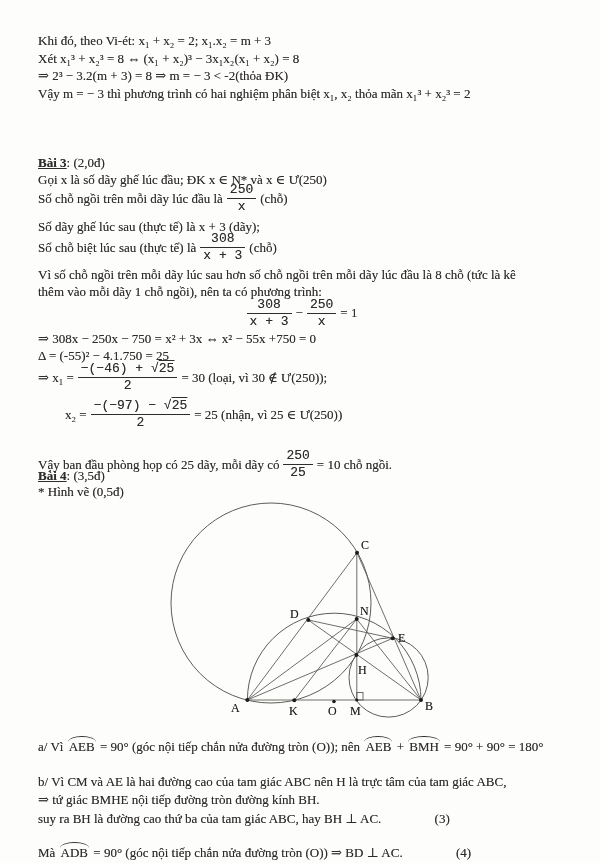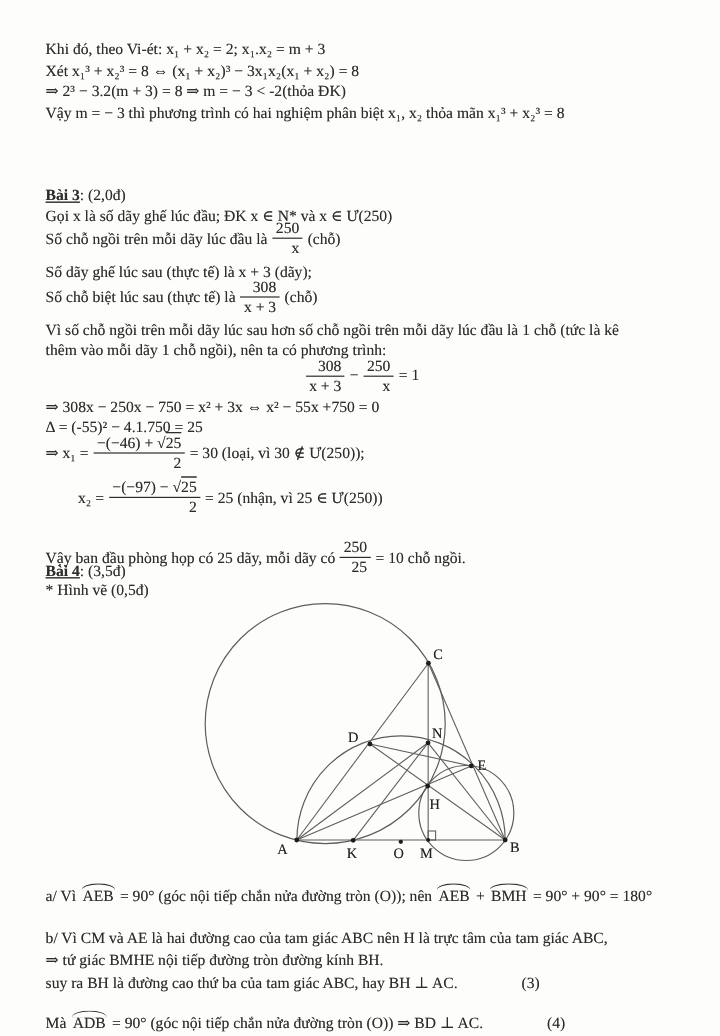--- a/index.html
+++ b/index.html
@@ -7,21 +7,21 @@
     width:600px;height:863px;background:#fdfdfc;position:relative;overflow:hidden;
     font-family:"Liberation Serif","DejaVu Serif","DejaVu Sans",serif;
     font-size:13px;color:#2e2d2b;
     text-shadow:0 0 .5px rgba(60,55,50,.55);
   }
   .abs{position:absolute;left:38px;right:22px;}
   .ln{line-height:17.5px;white-space:nowrap;}
   .b3 .ln{line-height:17.2px;}
   .heading{font-weight:bold;text-decoration:underline;}
   .row{display:flex;align-items:center;white-space:pre;}
-  .frac{display:inline-block;text-align:right;vertical-align:middle;margin:0 4px;line-height:14px;}
+  .frac{display:inline-block;text-align:center;vertical-align:middle;margin:0 4px;line-height:14px;font-family:Liberation Mono, monospace;}
   .frac .num{display:block;padding:0 3px 1px 3px;border-bottom:1px solid #2e2d2b;}
   .frac .den{display:block;padding:1px 3px 0 3px;}
   .rad{text-decoration:overline;}
   .hat{position:relative;display:inline-block;margin:16px 2px;}
   .hat::before{
     content:"";position:absolute;left:-1px;right:-1px;top:-2.5px;height:5px;
     border-top:1.2px solid #2e2d2b;border-radius:50% 50% 0 0 / 100% 100% 0 0;
   }
   .eqcenter{position:absolute;left:0;right:0;display:flex;justify-content:center;align-items:center;white-space:pre;}
   .ref{display:inline-block;margin-left:50px;}
@@ -30,40 +30,40 @@
   .fig-circle{stroke:#5f5d5a;stroke-width:1;fill:none;}
   .fig-dot{fill:#1c1c1c;stroke:none;}
 </style>
 </head>
 <body>
 
 <div class="abs" style="top:32px">
   <div class="ln">Khi đó, theo Vi-ét: x₁ + x₂ = 2; x₁.x₂ = m + 3</div>
   <div class="ln">Xét  x₁³ + x₂³ = 8 ⇔ (x₁ + x₂)³ − 3x₁x₂(x₁ + x₂) = 8</div>
   <div class="ln">⇒ 2³ − 3.2(m + 3) = 8 ⇒ m = − 3 &lt; -2(thỏa ĐK)</div>
-  <div class="ln">Vậy m = − 3 thì phương trình có hai nghiệm phân biệt x₁, x₂ thỏa mãn  x₁³ + x₂³ = 8</div>
+  <div class="ln">Vậy m = − 3 thì phương trình có hai nghiệm phân biệt x₁, x₂ thỏa mãn  x₁³ + x₂³ = 2</div>
 </div>
 
 <div class="abs b3" style="top:154px">
   <div class="ln"><span class="heading">Bài 3</span><span>: (2,0đ)</span></div>
   <div class="ln">Gọi x là số dãy ghế lúc đầu; ĐK x ∈ N* và x ∈ Ư(250)</div>
 </div>
 
 <div class="abs row" style="top:183px">
   <span>Số chỗ ngồi trên mỗi dãy lúc đầu là</span><span class="frac"><span class="num">250</span><span class="den">x</span></span><span>(chỗ)</span>
 </div>
 
 <div class="abs ln" style="top:218px">Số dãy ghế lúc sau (thực tế) là x + 3 (dãy);</div>
 
 <div class="abs row" style="top:232px">
   <span>Số chỗ biệt lúc sau (thực tế) là</span><span class="frac"><span class="num">308</span><span class="den">x + 3</span></span><span>(chỗ)</span>
 </div>
 
 <div class="abs" style="top:266px;line-height:17.2px">
-  <div>Vì số chỗ ngồi trên mỗi dãy lúc sau hơn số chỗ ngồi trên mỗi dãy lúc đầu là 1 chỗ (tức là kê</div>
+  <div>Vì số chỗ ngồi trên mỗi dãy lúc sau hơn số chỗ ngồi trên mỗi dãy lúc đầu là 8 chỗ (tức là kê</div>
   <div>thêm vào mỗi dãy 1 chỗ ngồi), nên ta có phương trình:</div>
 </div>
 
 <div class="eqcenter" style="top:296px;height:34px">
   <span class="frac"><span class="num">308</span><span class="den">x + 3</span></span>
   <span>−</span>
   <span class="frac"><span class="num">250</span><span class="den">x</span></span>
   <span>= 1</span>
 </div>
 

